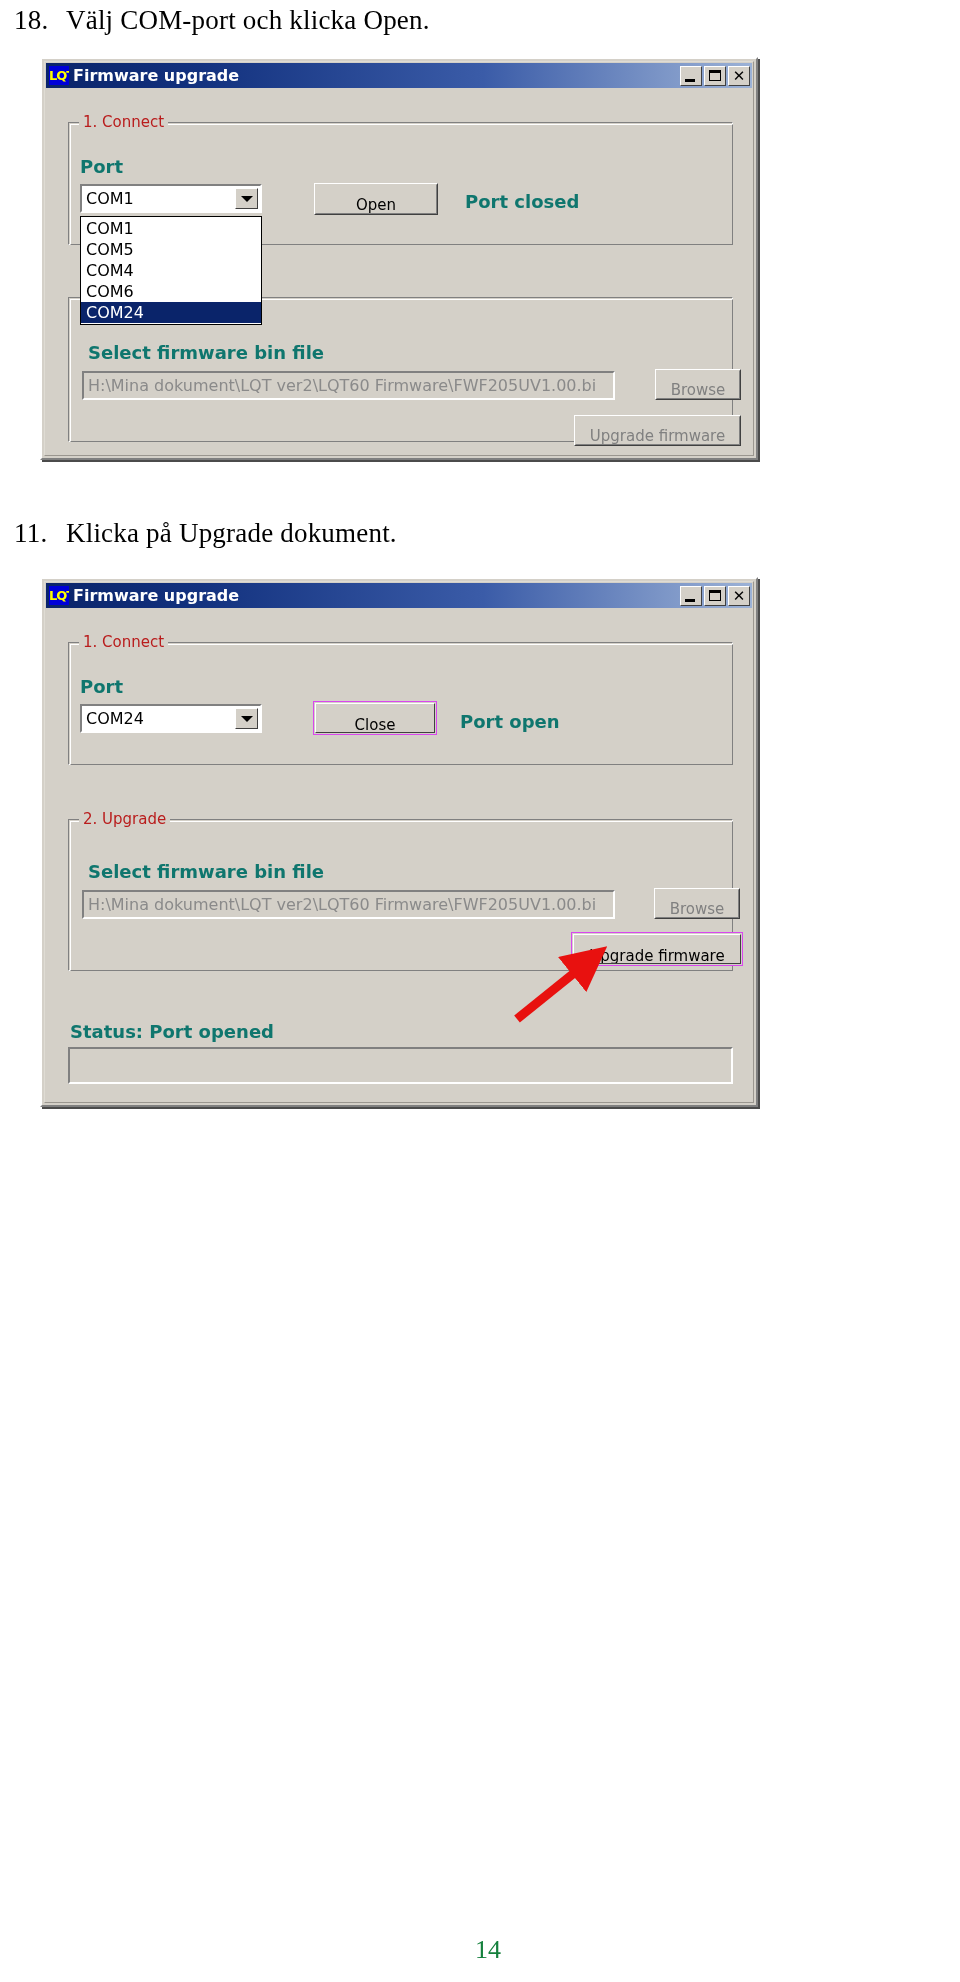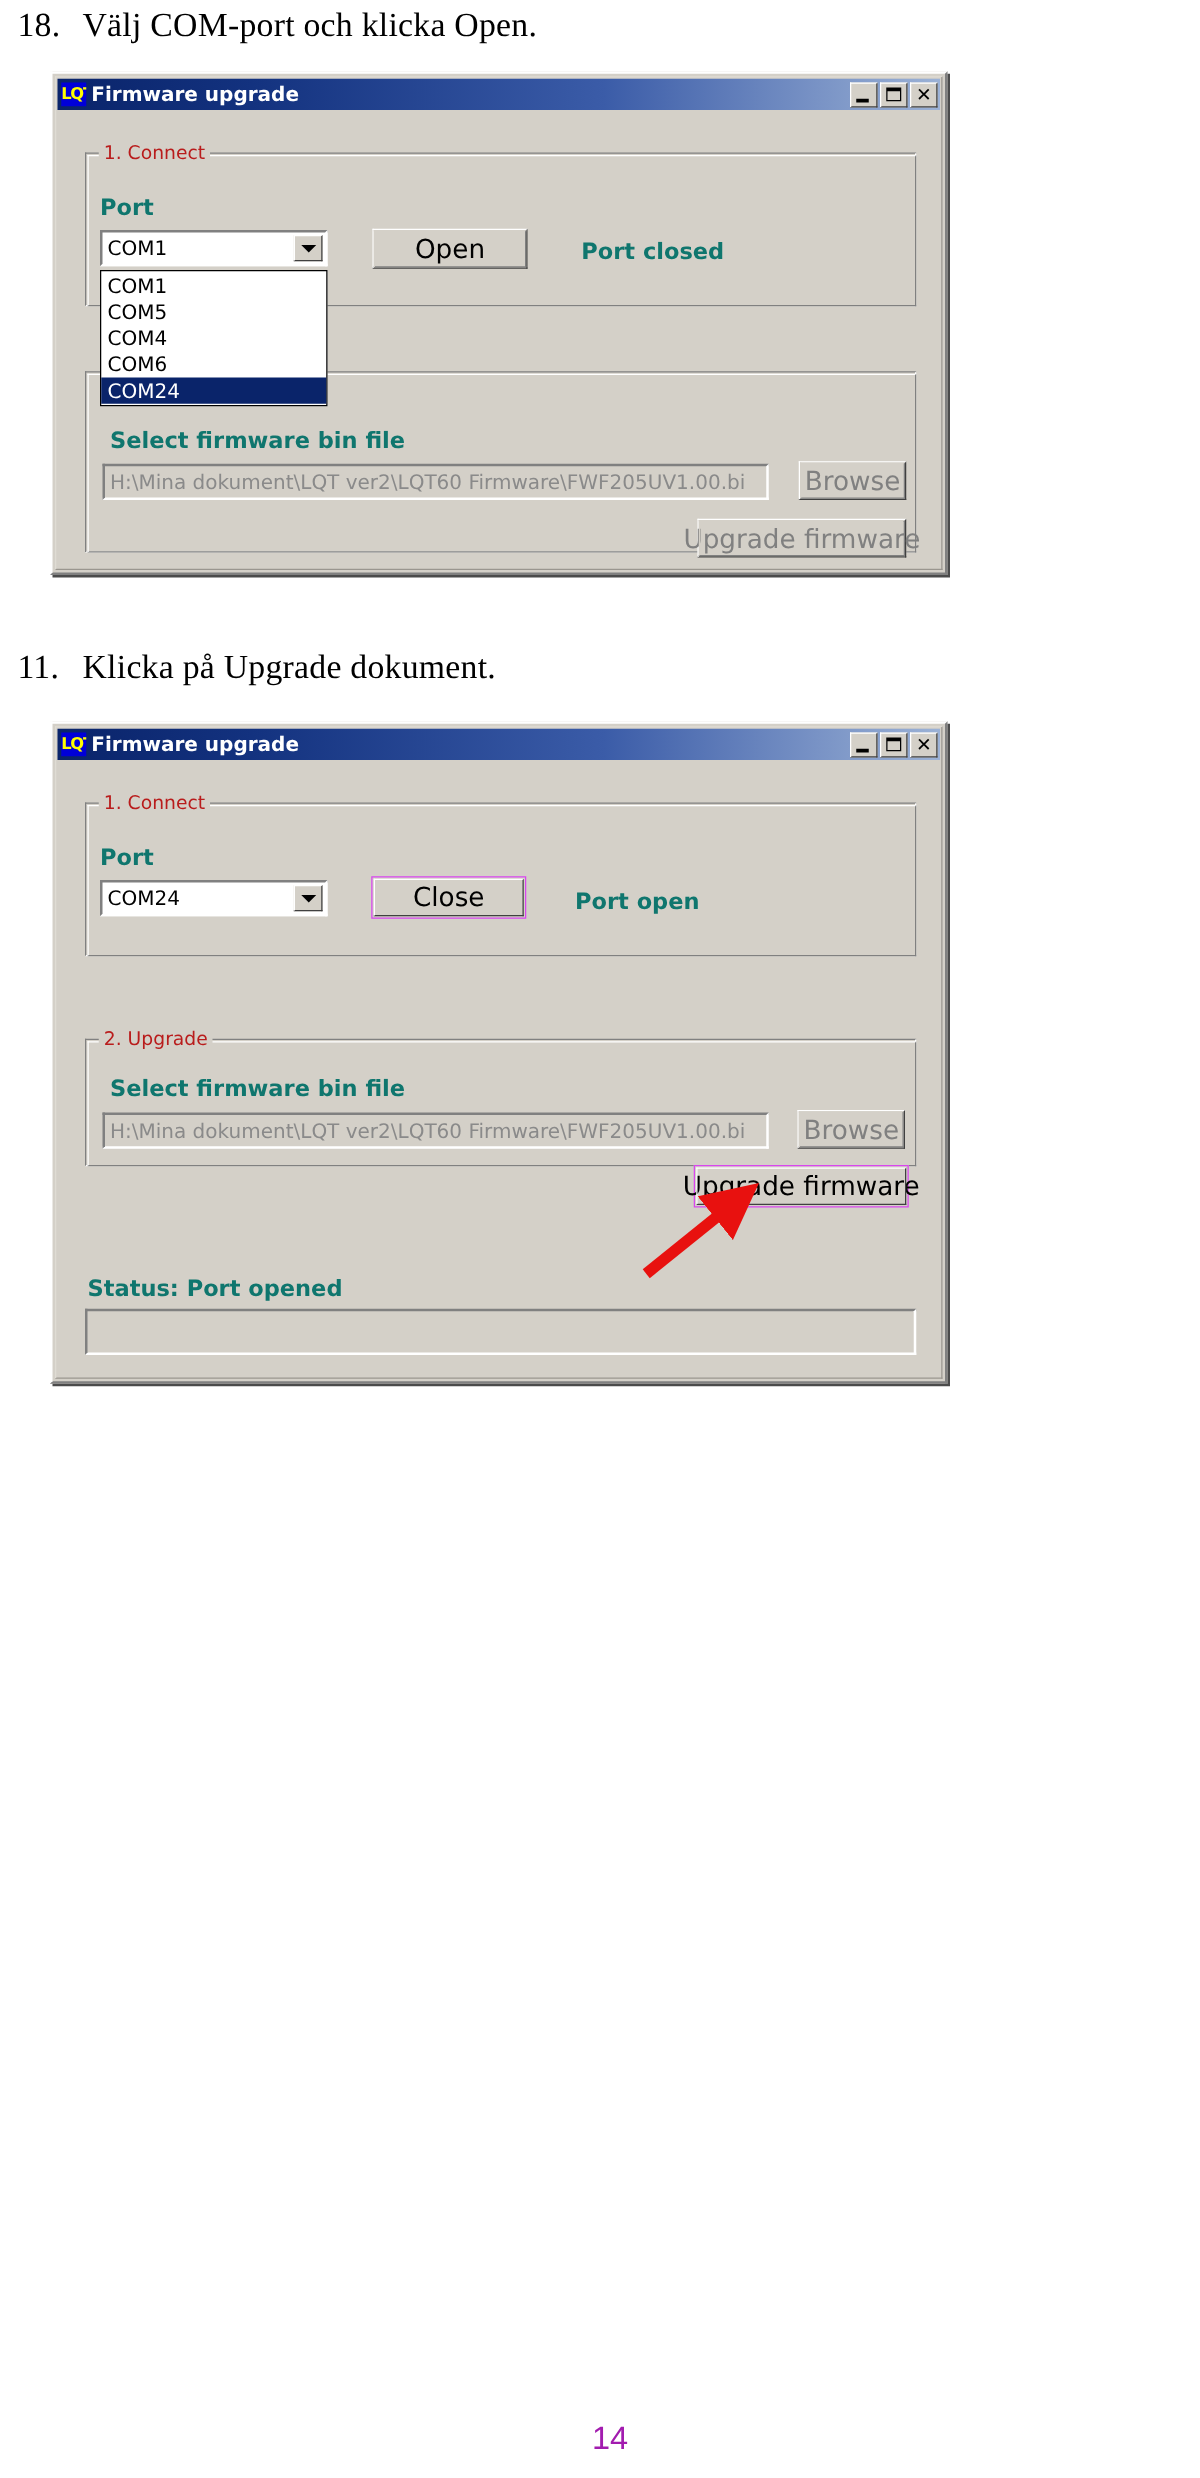--- a/index.html
+++ b/index.html
@@ -23,23 +23,23 @@
     color: #000;
     white-space: nowrap;
     letter-spacing: 0.2px;
   }
   .step .num { display: inline-block; width: 52px; }
 
   .page-number {
     position: absolute;
     left: 16px; right: 0;
     text-align: center;
-    font-family: Liberation Sans, sans-serif;
+    font-family: Liberation Serif, serif;
     font-size: 26px;
-    color: #a21caf;
+    color: #15803d;
   }
 
   
   .dialog {
     position: absolute;
     background: #d4d0c8;
     border-top: 2px solid #ffffff;
     border-left: 2px solid #ffffff;
     border-right: 2px solid #808080;
     border-bottom: 2px solid #808080;
@@ -236,26 +236,27 @@
 
   .btn {
     position: absolute;
     background: #d4d0c8;
     border-top: 1px solid #ffffff;
     border-left: 1px solid #ffffff;
     border-right: 1px solid #404040;
     border-bottom: 1px solid #404040;
     box-sizing: border-box;
     font-family: "DejaVu Sans", sans-serif;
-    font-size: 21px;
+    font-size: 15px;
     color: #000;
     display: flex;
-    align-items: center;
+    align-items: flex-end;
     justify-content: center;
     white-space: nowrap;
+    margin-left: 16px;
   }
   .btn::after {
     content: "";
     position: absolute;
     left: 0; top: 0; right: 0; bottom: 0;
     border: 1px solid #d4d0c8;
     border-right-color: #808080;
     border-bottom-color: #808080;
     pointer-events: none;
     box-sizing: border-box;
@@ -404,21 +405,21 @@
       </div>
   </div>
 
   <div class="btn default" style="left:255px; top:122px; width:124px; height:34px;">
     <div class="inner"></div>
     <span>Close</span>
   </div>
 
   <div class="lbl" style="left:418px; top:132px;">Port open</div>
 
-  <div class="groupbox" style="left:26px; top:252px; width:665px; height:102px;">
+  <div class="groupbox" style="left:26px; top:240px; width:665px; height:152px;">
     <div class="group-label">2. Upgrade</div>
   </div>
 
   <div class="lbl" style="left:46px; top:282px;">Select firmware bin file</div>
 
   <div class="textfield" style="left:40px; top:311px; width:533px; height:29px;">
     <span class="txt">H:\Mina dokument\LQT ver2\LQT60 Firmware\FWF205UV1.00.bi</span>
   </div>
 
   <div class="btn gray" style="left:596px; top:309px; width:86px; height:31px;">

